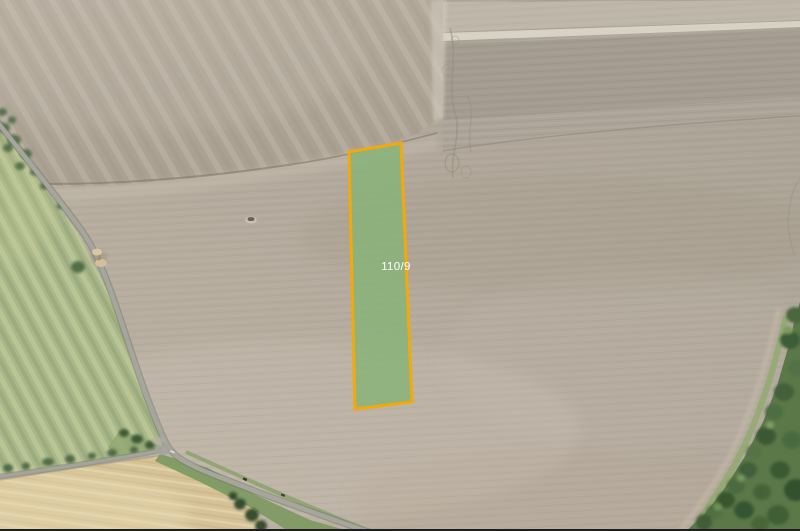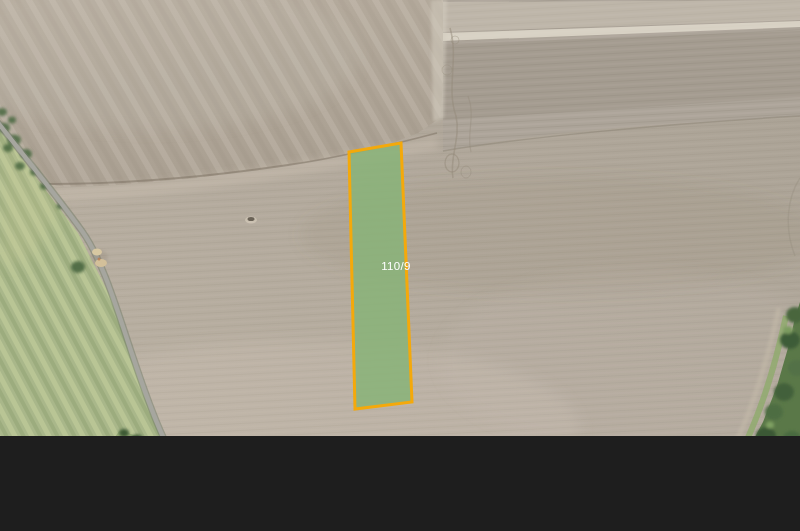--- a/index.html
+++ b/index.html
@@ -1,16 +1,16 @@
 <!DOCTYPE html>
 <html style="--parcel-fill: #88b378; --parcel-fill-opacity: 0.85; --parcel-stroke: #f4a90b; --parcel-stroke-width: 3; --parcel-label-color: #ffffff;"><head>
 <meta charset="utf-8">
 <style>
   html,body{margin:0;padding:0;background:#1e1e1e;font-family:"Liberation Sans",sans-serif;}
-  .stage{position:relative;width:800px;height:436px;overflow:hidden;background:#b2a99c;}
+  .stage{position:relative;width:800px;height:529px;overflow:hidden;background:#b2a99c;}
   .stage svg{display:block;width:800px;height:531px;}
   .parcel{
     fill:var(--parcel-fill,#88b378);
     fill-opacity:var(--parcel-fill-opacity,0.85);
     stroke:var(--parcel-stroke,#f4a90b);
     stroke-width:var(--parcel-stroke-width,3);
     stroke-linejoin:miter;
     cursor:pointer;
   }
   .parcel-label{

